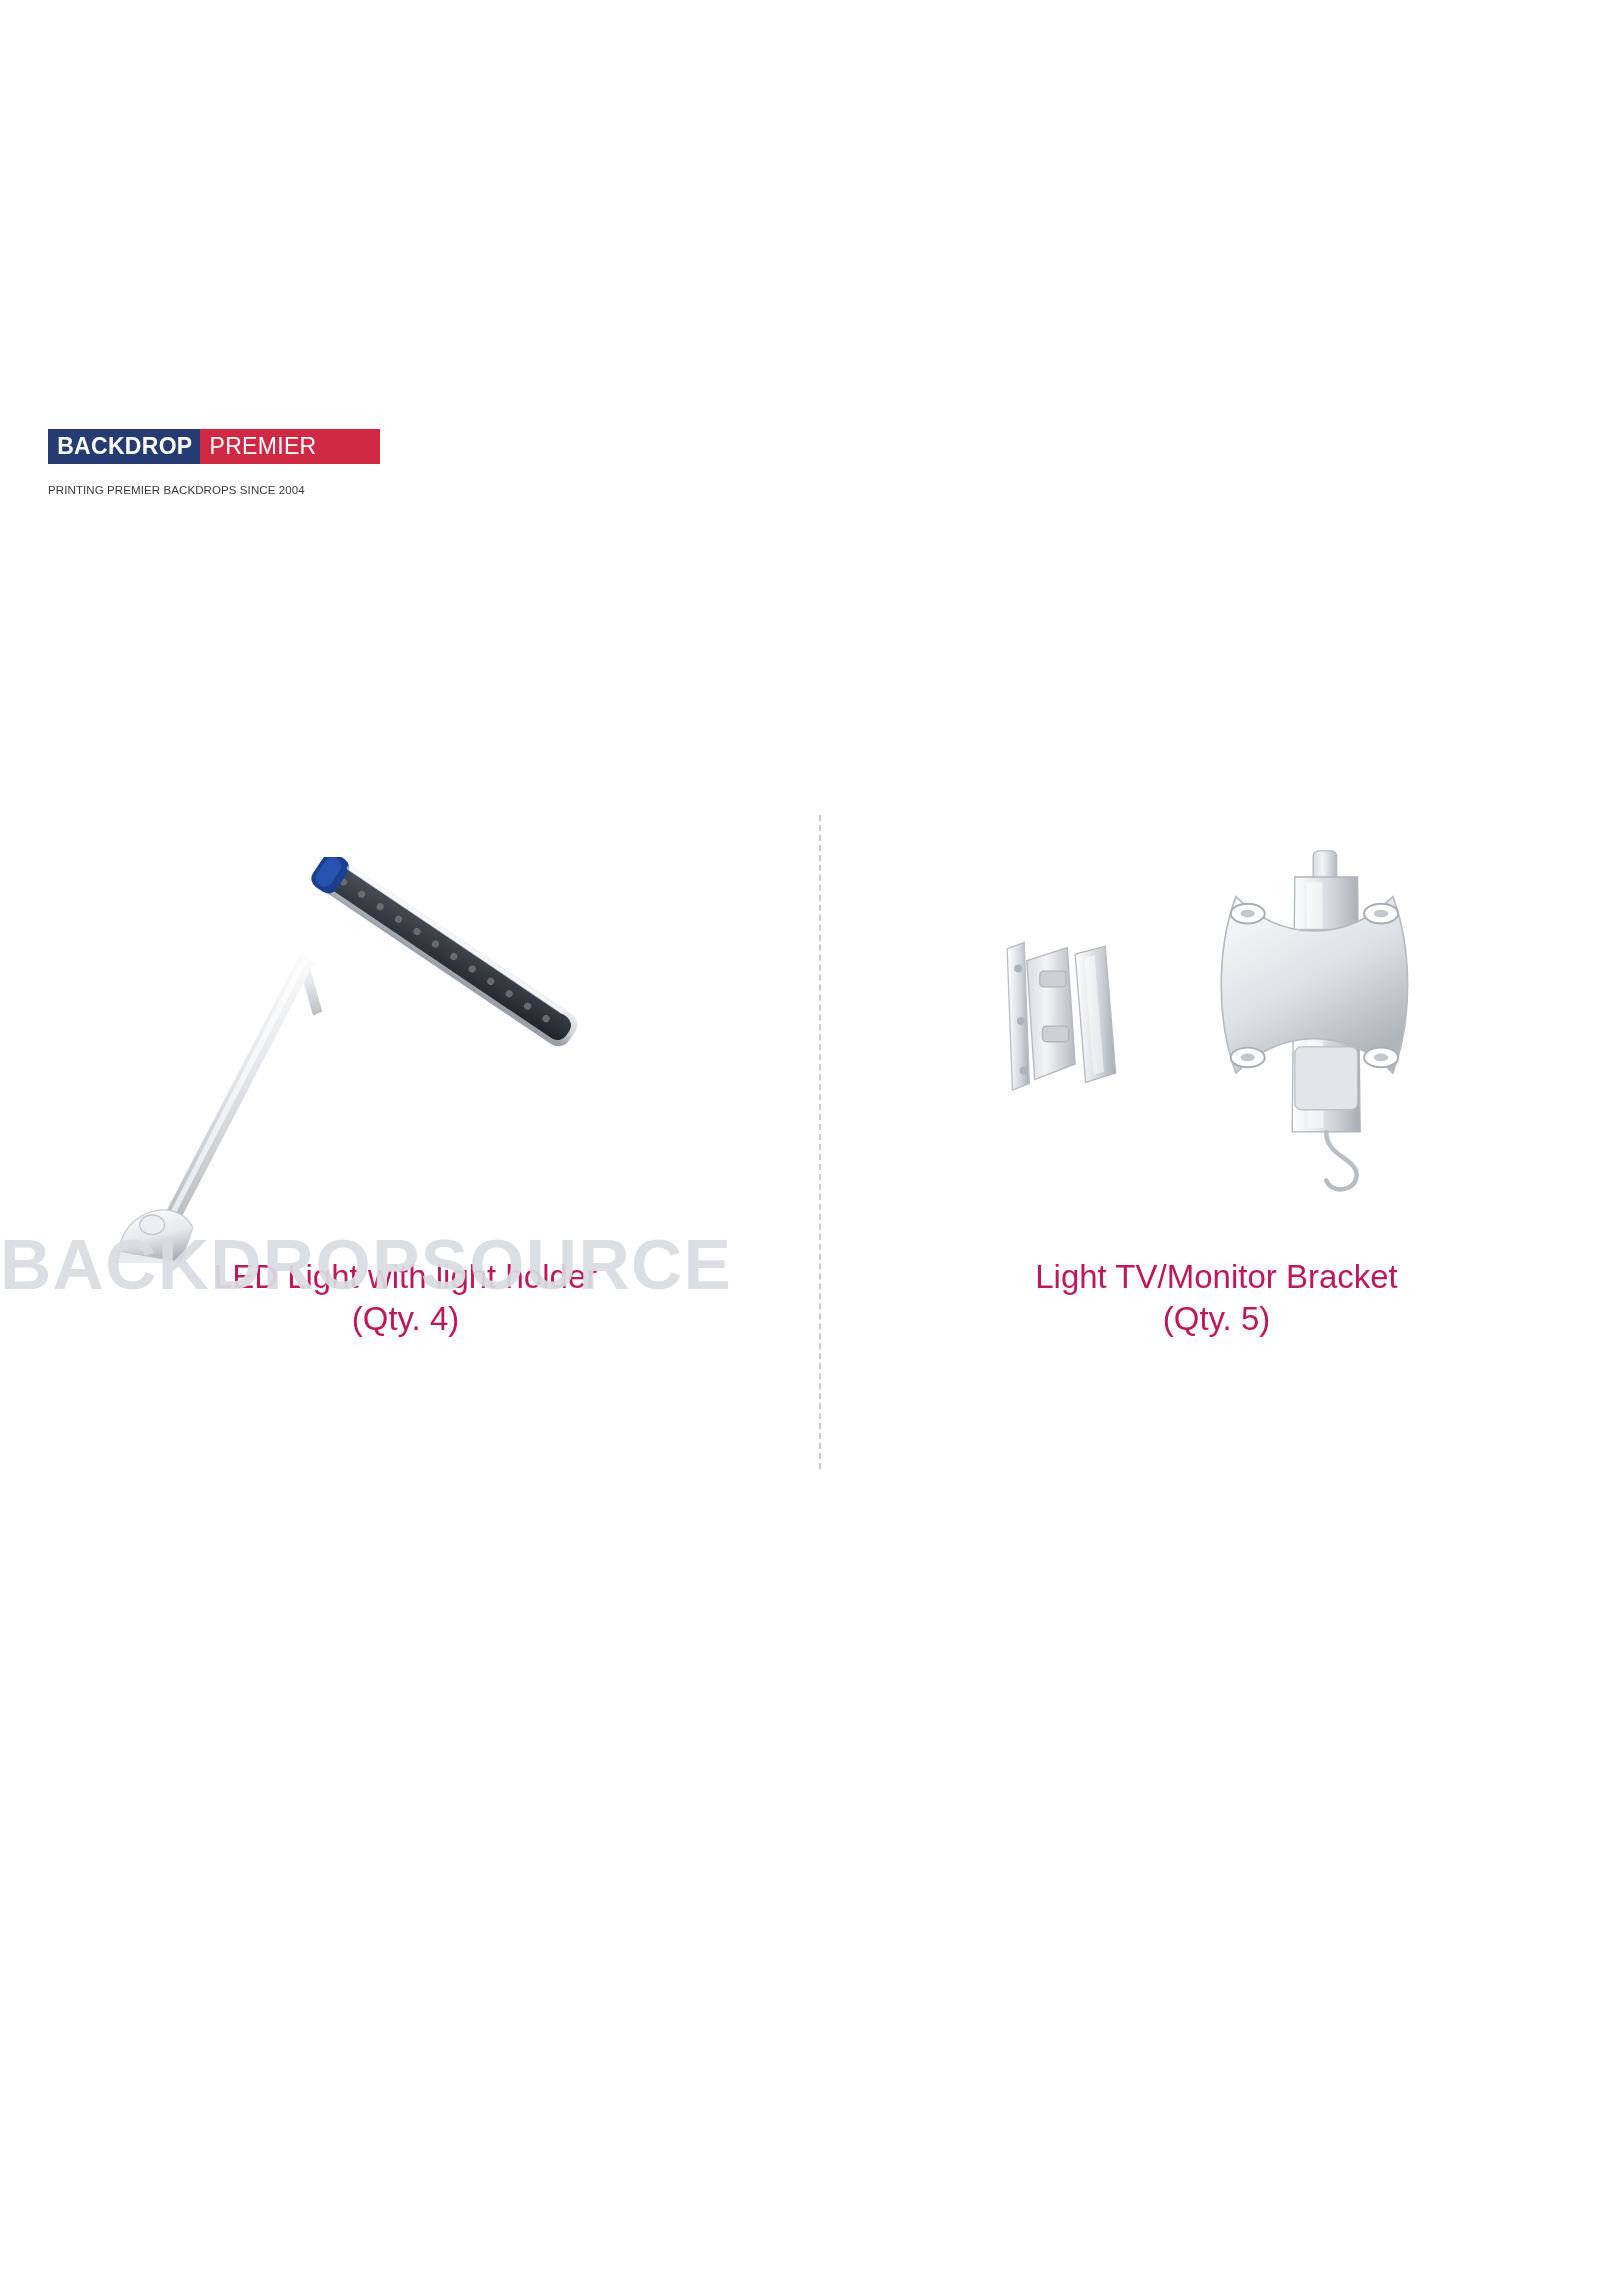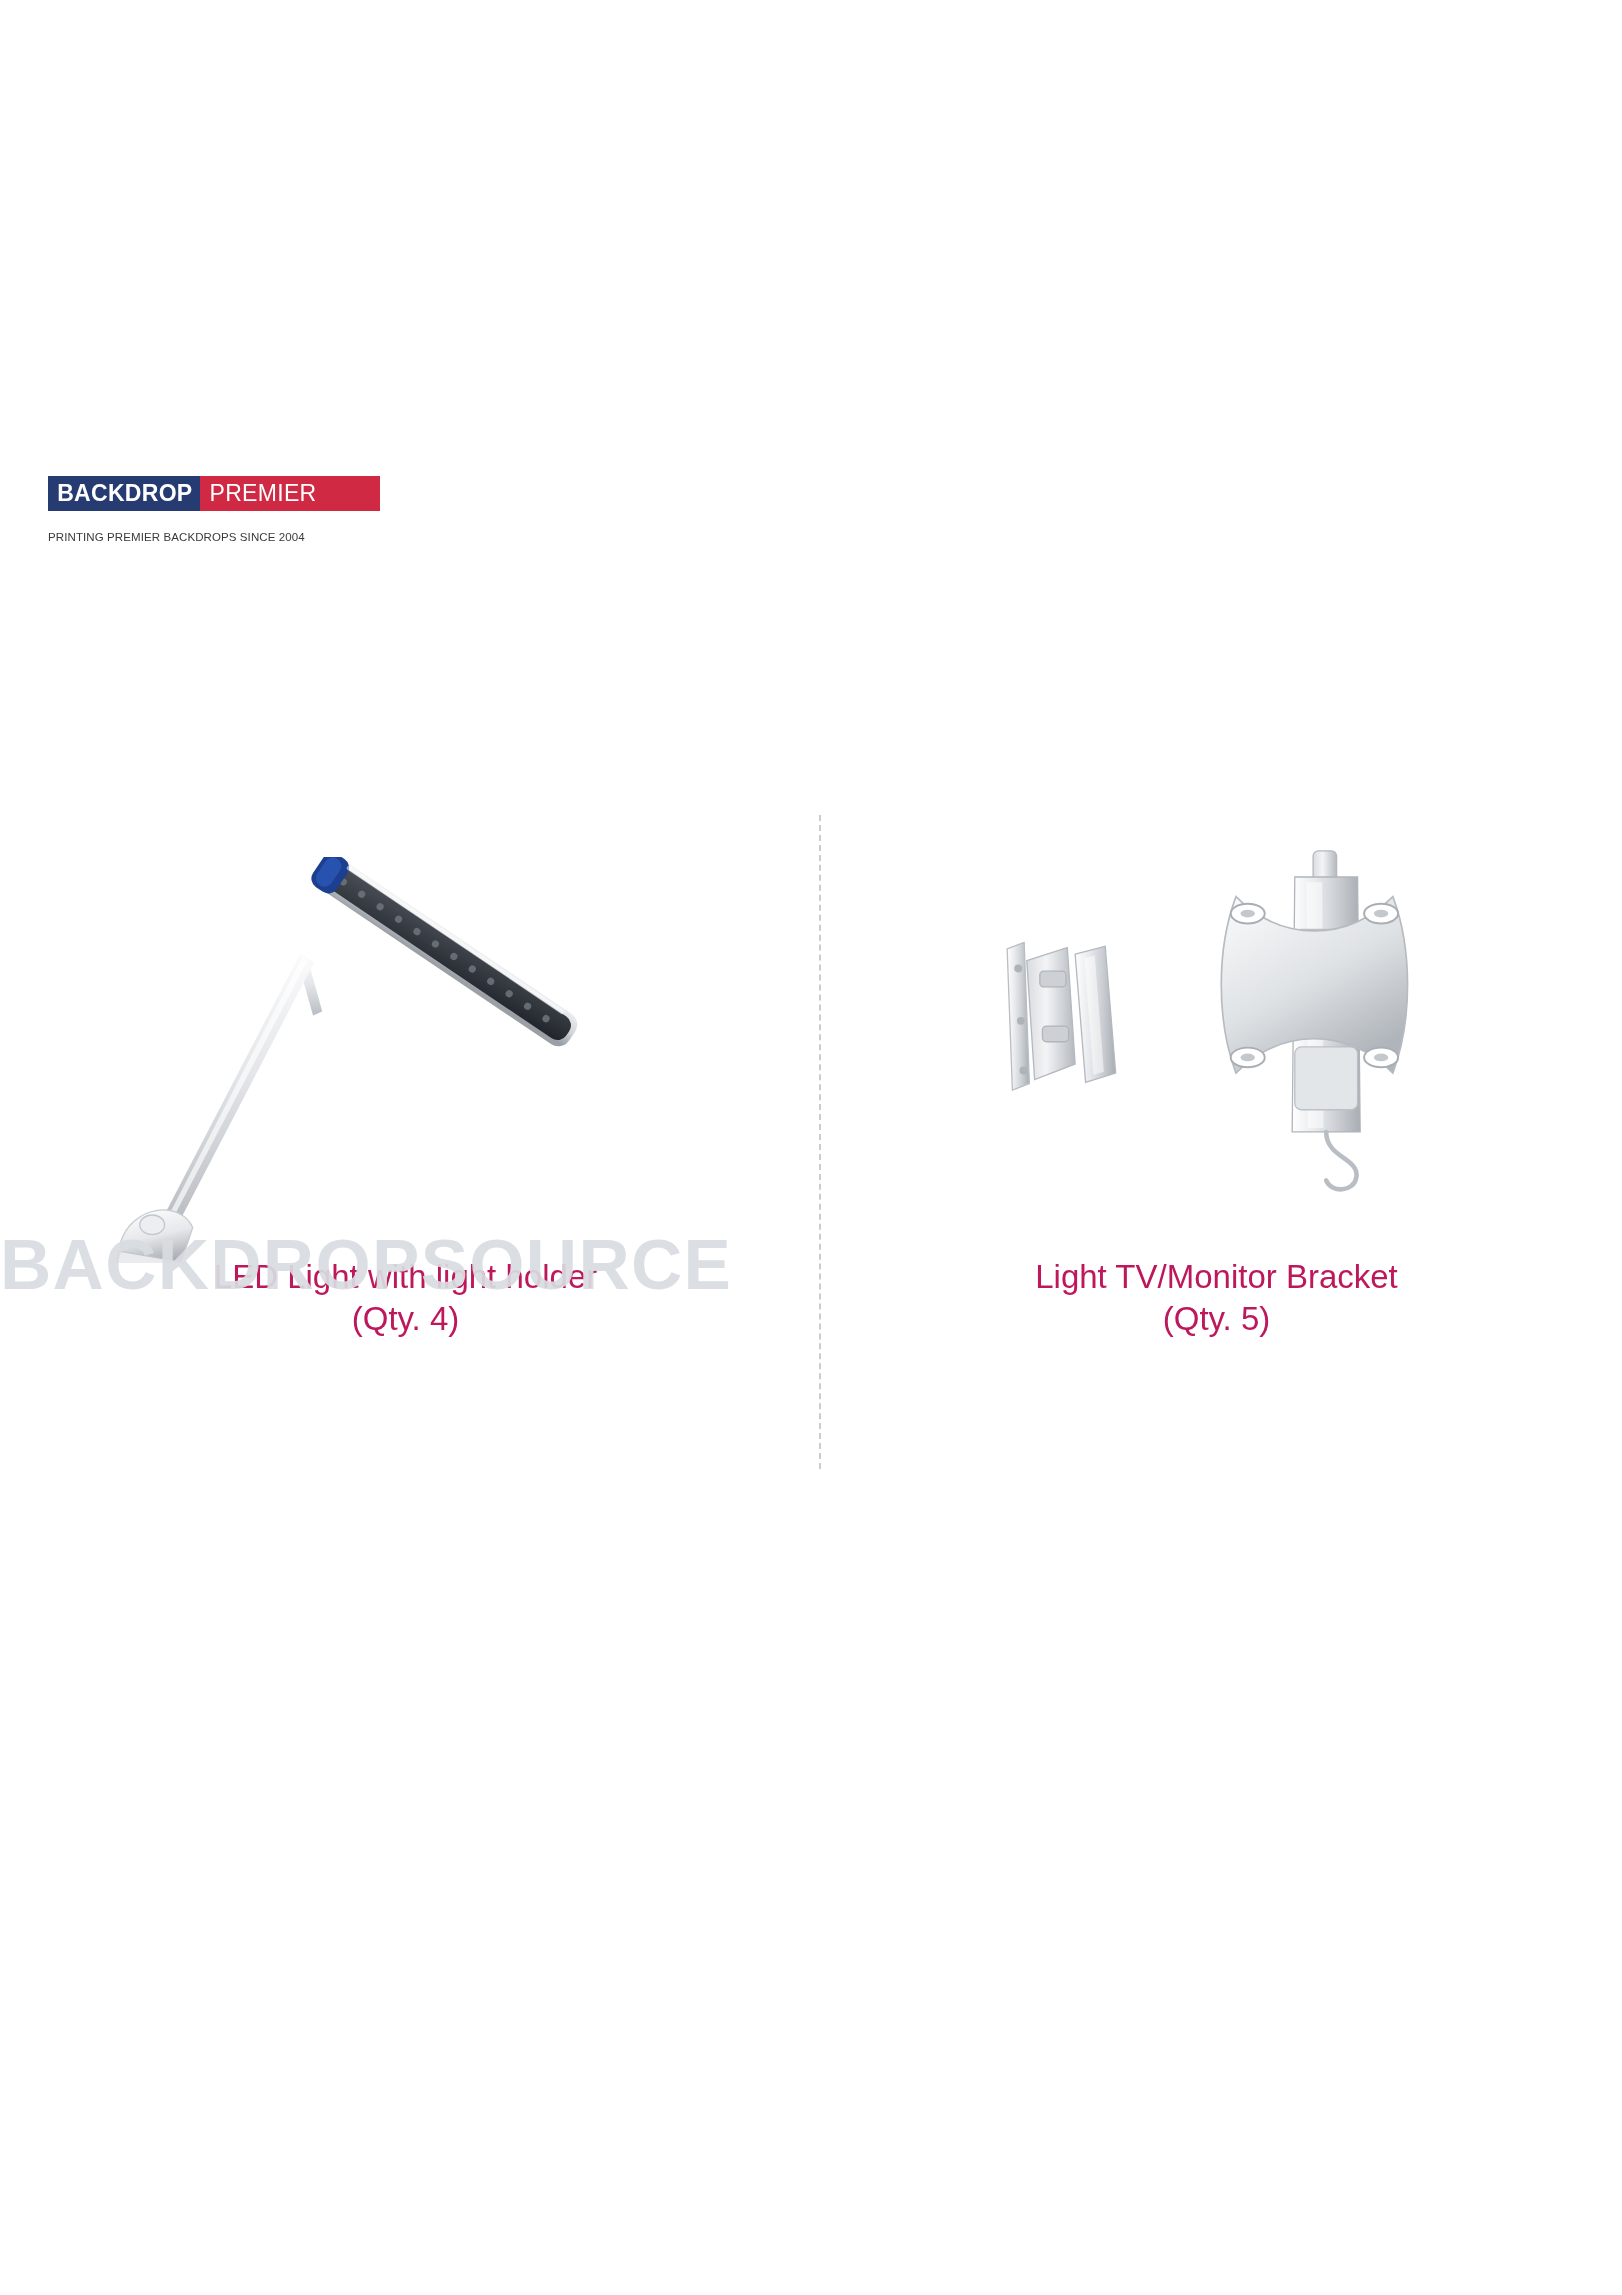--- a/index.html
+++ b/index.html
@@ -20,21 +20,20 @@
     position: absolute;
     left: 48px;
     top: 429px;
     width: 340px;
   }
   .logo-bar {
     display: flex;
     align-items: stretch;
     height: 35px;
     width: 332px;
-    margin-top: 47px;
   }
   .logo-left {
     background: #253b72;
     color: #ffffff;
     font-weight: bold;
     font-size: 23px;
     letter-spacing: 0.3px;
     display: flex;
     align-items: center;
     padding: 0 7.9px 0 9.2px;

